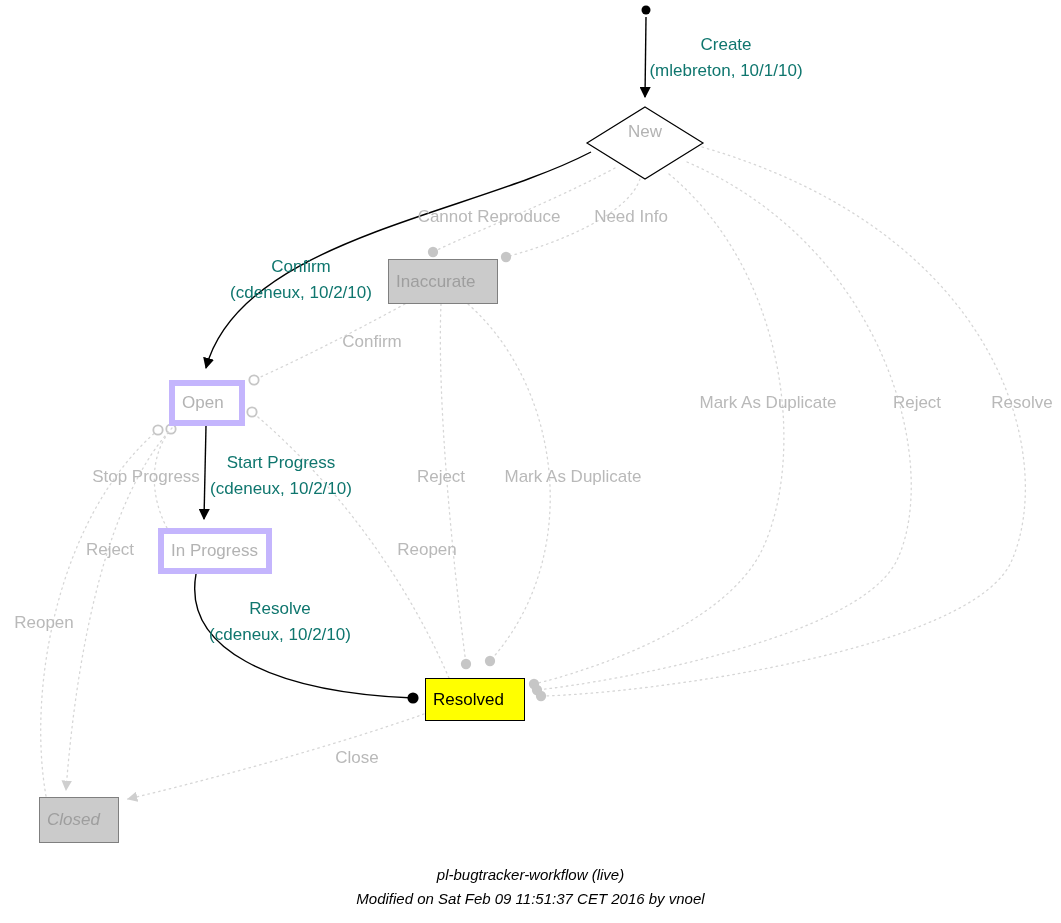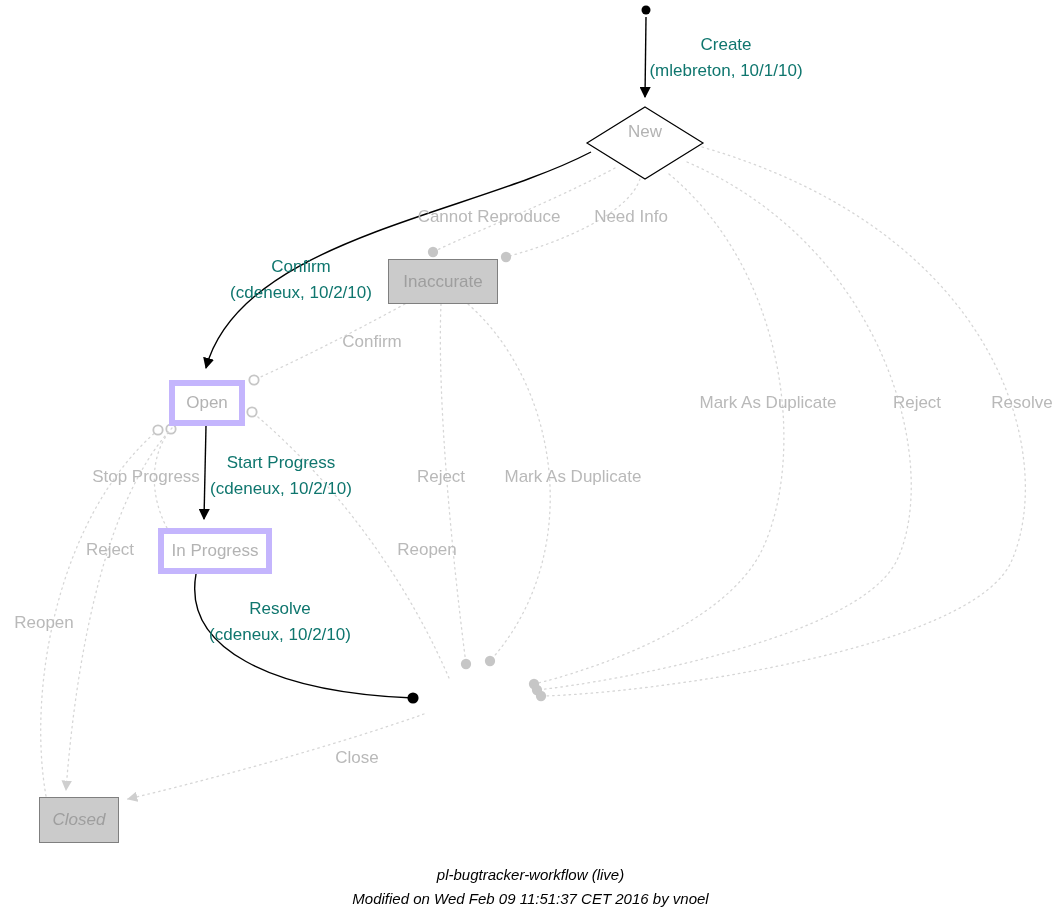--- a/index.html
+++ b/index.html
@@ -1,20 +1,20 @@
 <!DOCTYPE html>
 <html style="--current-state-fill: #ffff00; --terminal-state-fill: #cbcbcb; --inactive-text: #b3b3b3; --inactive-edge: #d6d6d6; --active-edge: #000000;"><head>
 <meta charset="utf-8">
 <style>
   html,body{margin:0;padding:0;background:#ffffff;}
   .canvas{position:relative;width:1061px;height:923px;background:#fff;
           font-family:"Liberation Sans",sans-serif;overflow:hidden;}
   svg.edges{position:absolute;left:0;top:0;}
-  .node{position:absolute;display:flex;align-items:center;justify-content:center;
-        font-size:17px;box-sizing:border-box;white-space:nowrap;}
+  .node{position:absolute;display:flex;align-items:center;justify-content:flex-start;
+        font-size:17px;box-sizing:border-box;white-space:nowrap;padding-left:7px;}
   .node.plain{background:#ffffff;border:6px solid #c4b5fd;color:var(--inactive-text,#b3b3b3);}
   .node.grayed{background:var(--terminal-state-fill,#cbcbcb);border:1px solid #7f7f7f;color:#9e9e9e;}
   .node.current{background:var(--current-state-fill,#ffff00);border:1px solid #000000;color:#000000;}
   .diamond-text{position:absolute;transform:translate(-50%,-50%);
         color:var(--inactive-text,#b3b3b3);font-size:17px;}
   .elabel{position:absolute;transform:translate(-50%,-50%);font-size:17px;white-space:nowrap;}
   .elabel.inactive{color:#b9b9b9;}
   .elabel.active{color:#0f766e;text-align:center;line-height:26px;}
   .footer{position:absolute;left:0;right:0;top:863px;text-align:center;
           font-style:italic;font-size:15px;color:#000000;line-height:24px;}
@@ -77,20 +77,23 @@
   </div>
 
   <div class="node plain" style="left:169px;top:380px;width:76px;height:46px;">
     <span>Open</span>
   </div>
 
   <div class="node plain" style="left:146px;top:528px;width:114px;height:46px;margin-left:12px;">
     <span>In Progress</span>
   </div>
 
+  <div class="node current" style="left:425px;top:678px;width:100px;height:43px;">
+    <span>Resolved</span>
+  </div>
 
   <div class="node grayed" style="left:39px;top:797px;width:80px;height:46px;font-style:italic;">
     <span>Closed</span>
   </div>
 
   <div class="elabel active" style="left:726px;top:58px;">
     <div>Create</div>
     <div>(mlebreton, 10/1/10)</div>
   </div>
   <div class="elabel active" style="left:301px;top:280px;">
@@ -115,16 +118,16 @@
   <div class="elabel inactive" style="left:146px;top:477px;">Stop Progress</div>
   <div class="elabel inactive" style="left:441px;top:477px;">Reject</div>
   <div class="elabel inactive" style="left:573px;top:477px;">Mark As Duplicate</div>
   <div class="elabel inactive" style="left:110px;top:550px;">Reject</div>
   <div class="elabel inactive" style="left:427px;top:550px;">Reopen</div>
   <div class="elabel inactive" style="left:44px;top:623px;">Reopen</div>
   <div class="elabel inactive" style="left:336px;top:758px;margin-left:21px;">Close</div>
 
   <div class="footer">
     <div>pl-bugtracker-workflow (live)</div>
-    <div>Modified on Wed Feb 09 11:51:37 CET 2016 by vnoel</div>
+    <div>Modified on Sat Feb 09 11:51:37 CET 2016 by vnoel</div>
   </div>
 
 </div>
 
 </body></html>

